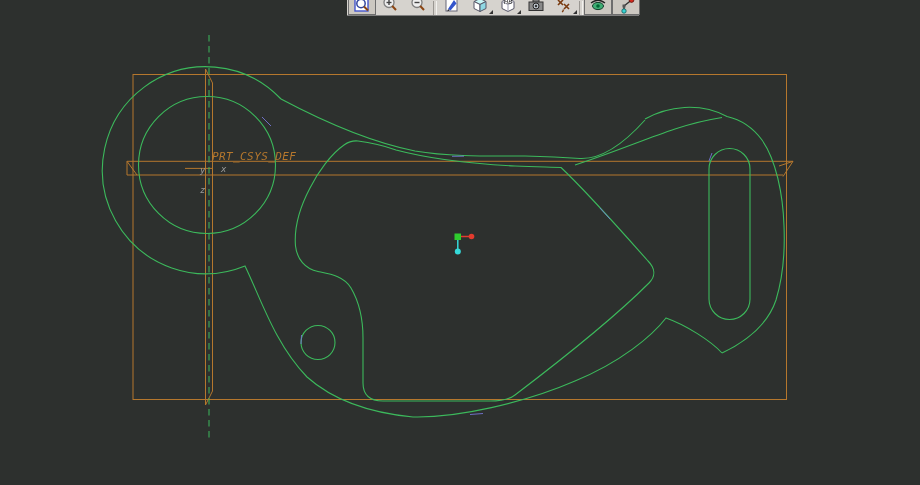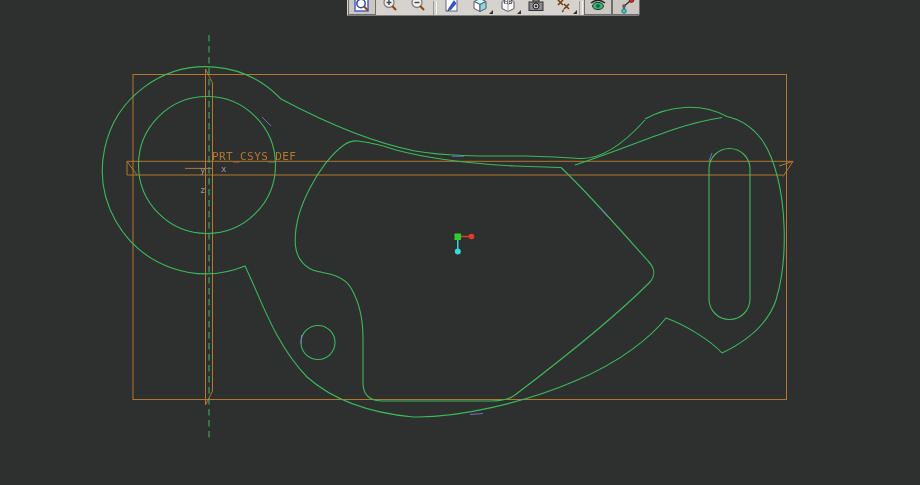--- a/index.html
+++ b/index.html
@@ -1,19 +1,20 @@
 <!DOCTYPE html>
 <html style="--bg: #2d302e; --datum: #b5772d; --green: #3cb95c; --antialias-blue: #7a7ae0; --gray-label: #9a9a9a; --spin-green: #2ecc2e; --spin-red: #e23b2e; --spin-cyan: #35dada; --toolbar-bg: #d6d3ce; --toolbar-border: #7f7f7f; --icon-brown: #8b4513;"><head>
 <meta charset="utf-8">
 <style>
   html,body{margin:0;padding:0;background:#222;}
   .screen{
     position:relative;width:920px;height:485px;
     background:var(--bg,#2d302e);overflow:hidden;
     font-family:"DejaVu Sans","Liberation Sans",sans-serif;
+    font-style:italic;
   }
   
   .toolbar{
     position:absolute;left:347px;top:0;height:16px;width:292px;
     background:var(--toolbar-bg,#d6d3ce);
     border-bottom:1px solid var(--toolbar-border,#7f7f7f);
     display:flex;align-items:flex-end;padding:0 1px;box-sizing:border-box;
   }
   .tb-btn{
     position:relative;width:28px;height:16px;overflow:hidden;

